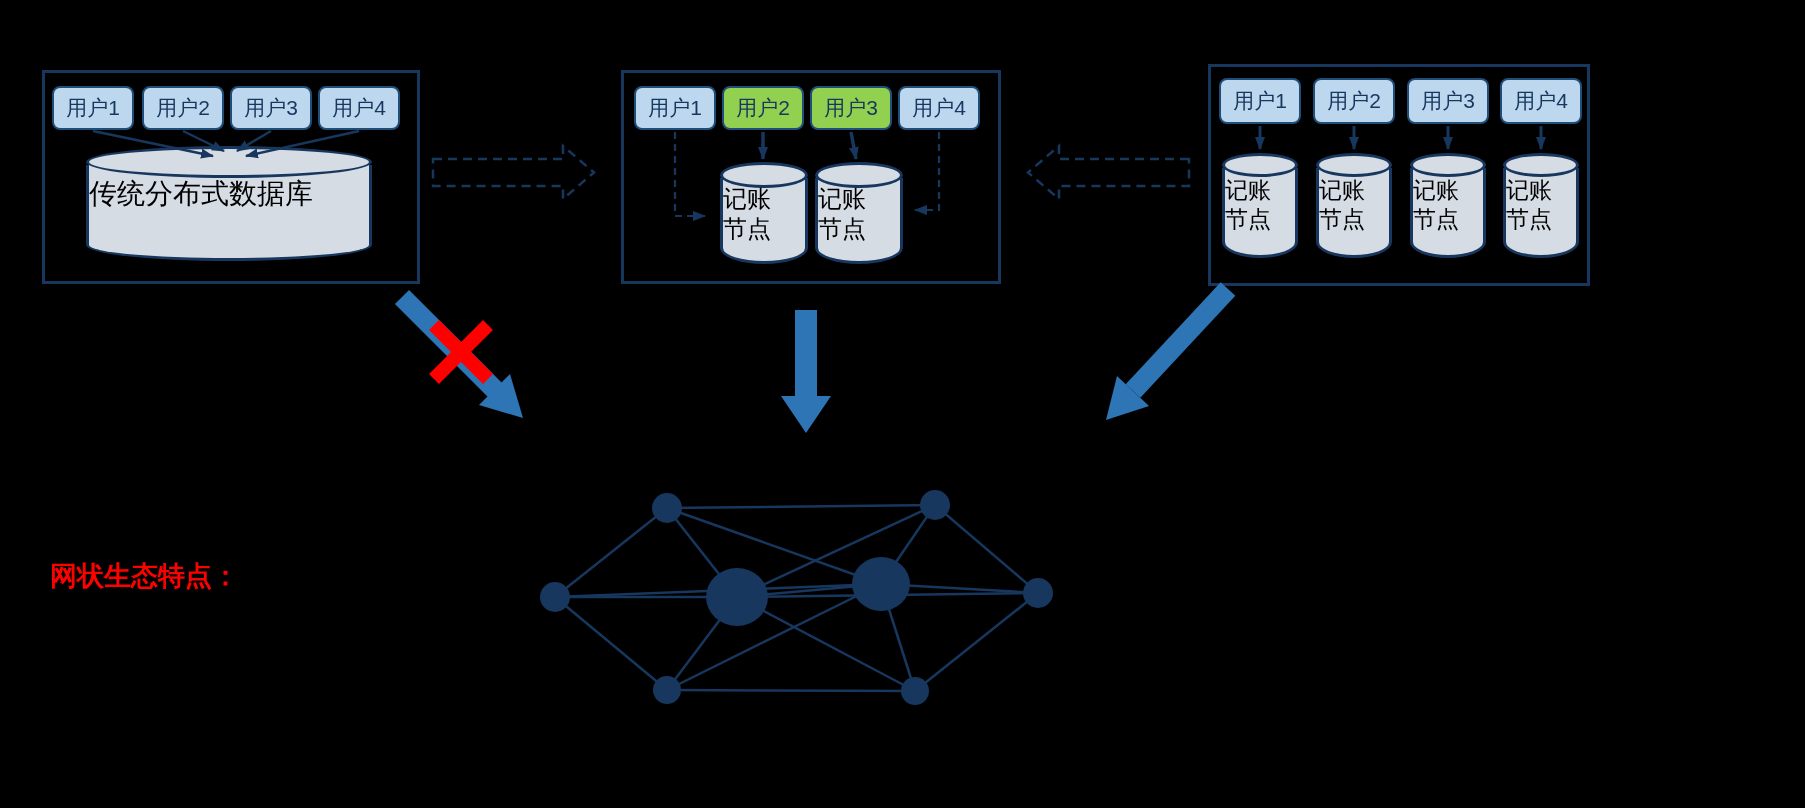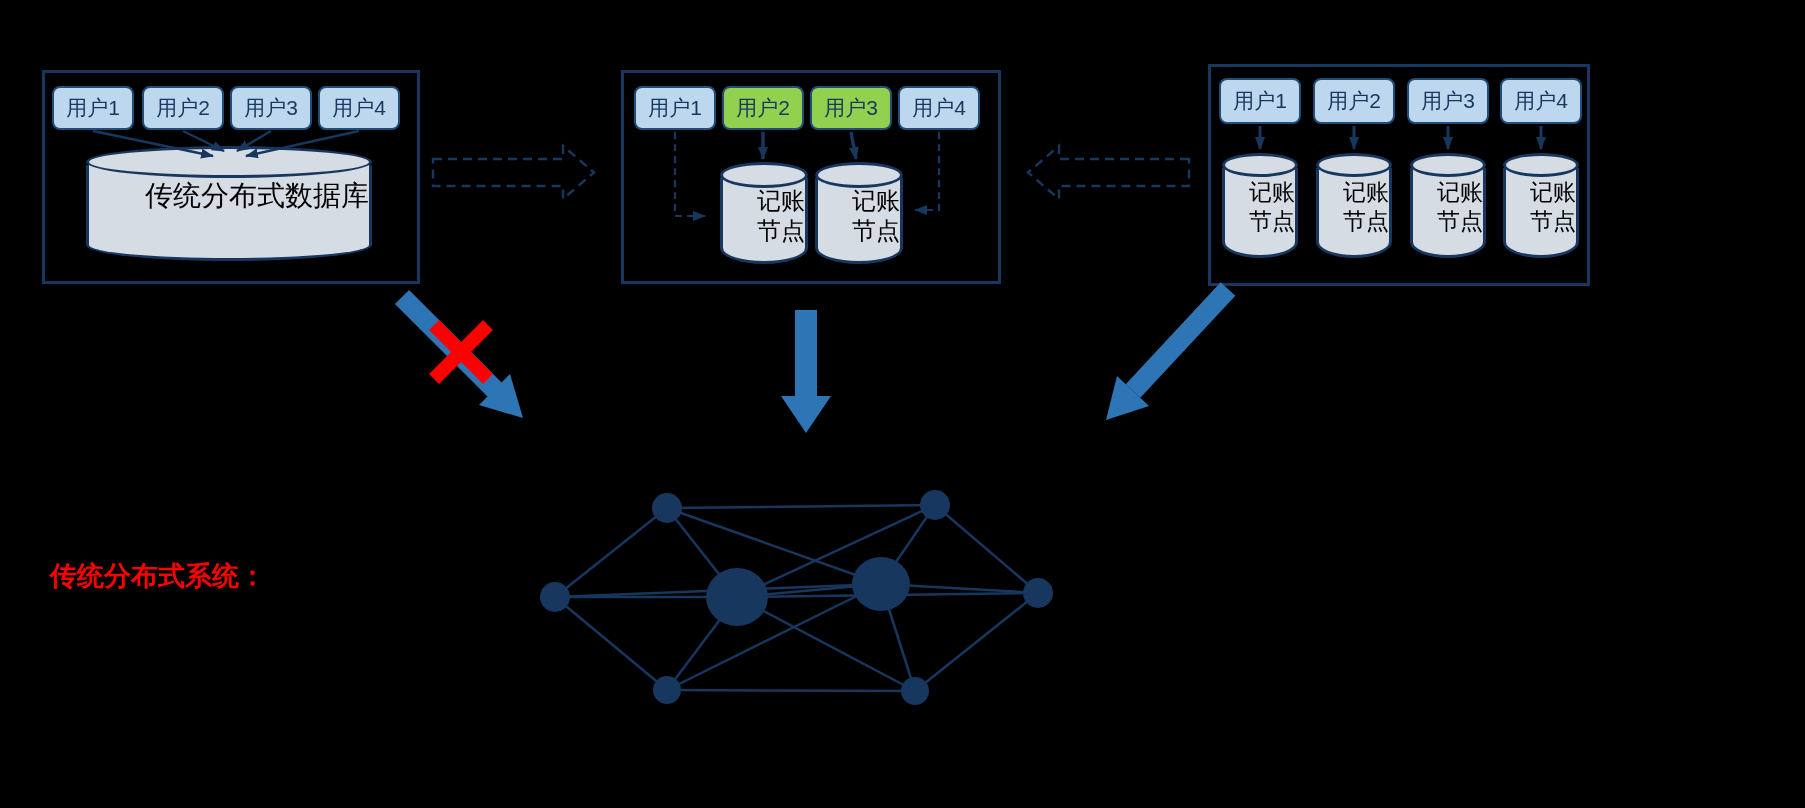--- a/index.html
+++ b/index.html
@@ -25,22 +25,22 @@
   .cylinder {
     position:absolute; z-index:2;
     background:#D6DCE4; border:3px solid #17375E; border-top:none;
     border-radius:0 0 50% 50% / 0 0 16px 16px;
   }
   .cyl-top {
     position:absolute; left:-3px; width:calc(100% + 6px);
     background:#D6DCE4; border:3px solid #17375E; border-radius:50%;
   }
   .cyl-text {
-    position:relative; z-index:1; width:100%; text-align:right;
-    color:#000; font-weight:500;
+    position:relative; z-index:1; width:100%; text-align:left;
+    color:#000; font-weight:500;font-family:Liberation Mono, monospace;
   }
 
   .cylinder.big { width:286px; height:96px; }
   .cylinder.big .cyl-top { top:-19px; height:32px; }
   .cylinder.big .cyl-text { padding-top:14px; font-size:28px; line-height:1.2; }
 
   .cylinder.mid { width:88px; height:86px; }
   .cylinder.mid .cyl-top { top:-16px; height:26px; }
   .cylinder.mid .cyl-text { padding-top:8px; font-size:24px; line-height:1.25; }
 
@@ -129,21 +129,21 @@
     <div class="cylinder small" style="left:292px; top:101px;">
       <div class="cyl-top"></div>
       <div class="cyl-text">
         <div>记账</div>
         <div>节点</div>
       </div>
     </div>
   </div>
 
   <div class="caption" style="left:14px; top:556px;">
-    <div>传统分布式系统：</div>
+    <div>网状生态特点：</div>
   </div>
 
   <svg class="overlay" viewBox="0 0 1805 808" aria-hidden="true">
     <defs>
       <marker id="ah" markerUnits="userSpaceOnUse" markerWidth="14" markerHeight="11" refX="12" refY="5" orient="auto">
         <path d="M0,0 L13,5 L0,10 Z" fill="#17375E"></path>
       </marker>
     </defs>
 
     <g stroke="#17375E" stroke-width="2.5" fill="none">

